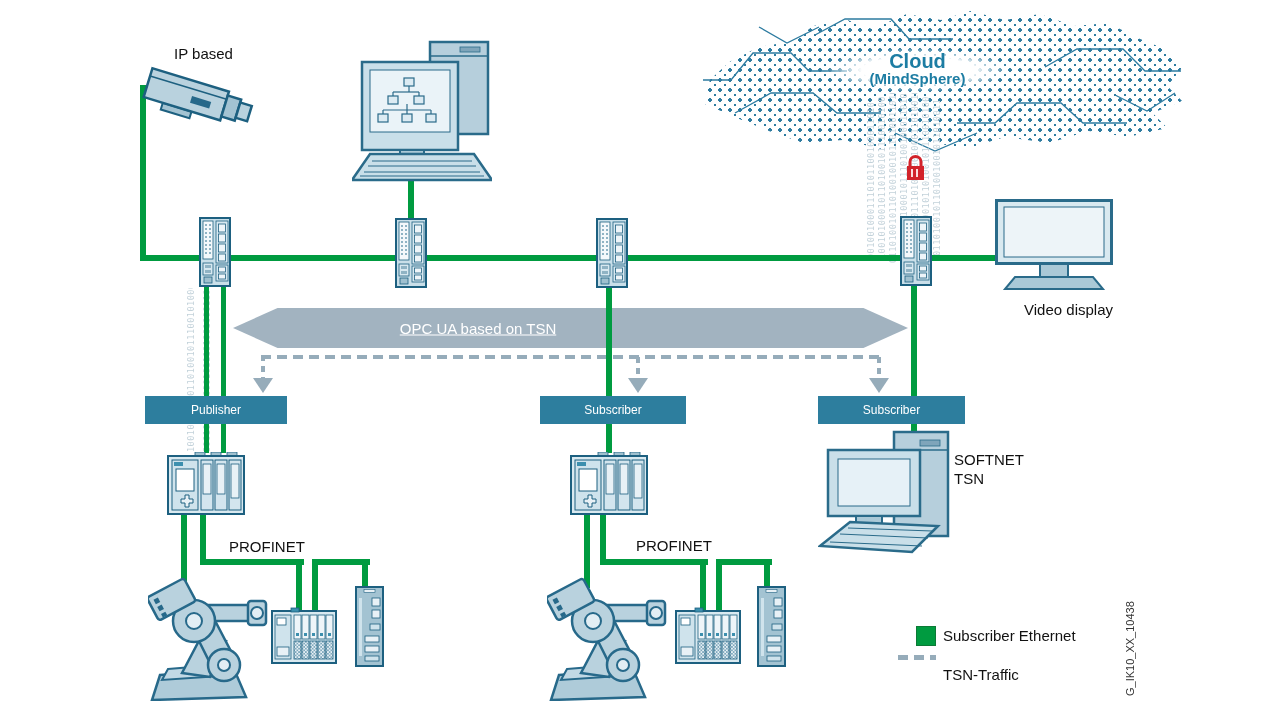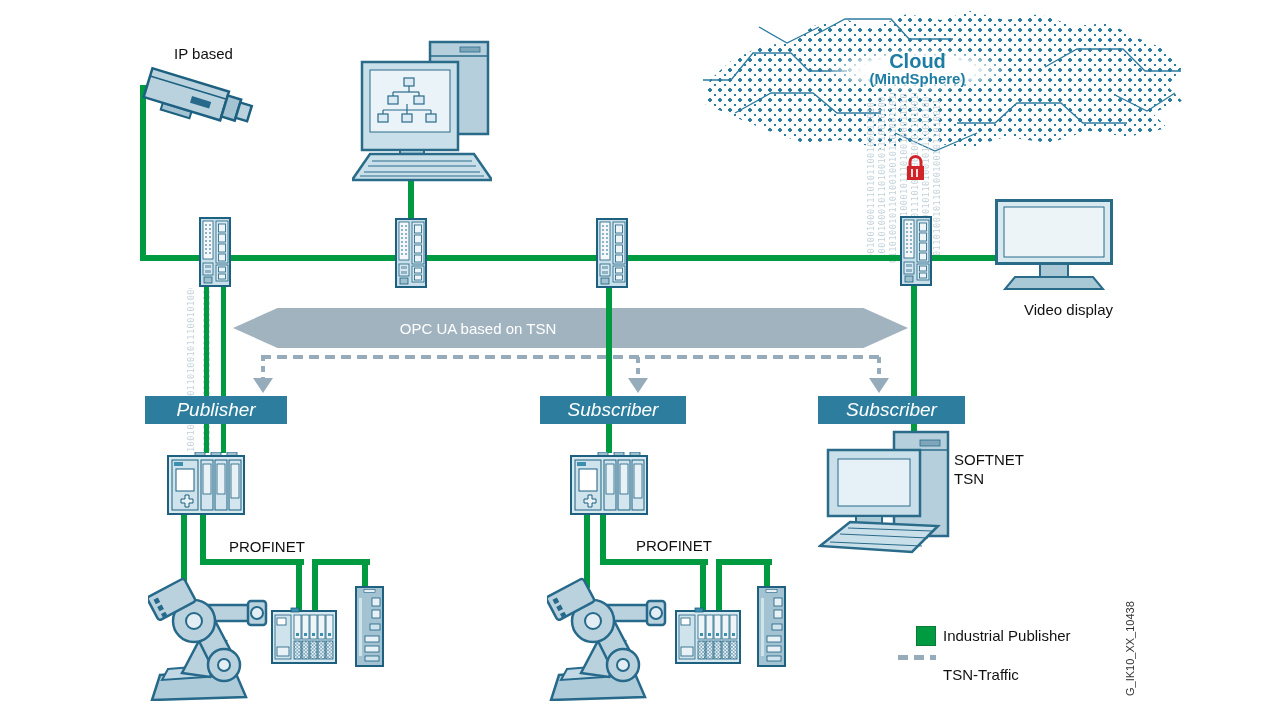--- a/index.html
+++ b/index.html
@@ -1,28 +1,28 @@
 <!DOCTYPE html>
 <html><head>
 <meta charset="utf-8">
 <style>
   html,body{margin:0;padding:0;background:#fff;}
   #stage{position:relative;width:1280px;height:720px;background:#ffffff;overflow:hidden;
          font-family:"Liberation Sans",sans-serif;}
   .green{position:absolute;background:#009b40;}
   .lbl{position:absolute;font-size:15px;color:#111;white-space:nowrap;}
-  .box{position:absolute;height:28px;background:#2d7e9e;color:#fff;font-size:19px;
-       display:flex;align-items:center;justify-content:center;font-style:italic;}
+  .box{position:absolute;height:28px;background:#2d7e9e;color:#fff;font-size:12px;
+       display:flex;align-items:center;justify-content:center;}
   .bin{position:absolute;overflow:hidden;height:11px;line-height:11px;
        font-family:"DejaVu Sans Mono",monospace;font-size:8.5px;letter-spacing:.5px;
        color:#c3d2da;transform-origin:0 100%;transform:rotate(-90deg);white-space:nowrap;}
   .opc{position:absolute;left:233px;top:308px;width:675px;height:40px;background:#a2b3c0;
        clip-path:polygon(0 50%,6.6% 0,93.4% 0,100% 50%,93.4% 100%,6.6% 100%);}
   .opc span{position:absolute;left:245px;top:50%;transform:translate(-50%,-50%);
-       color:#fff;font-size:15px;white-space:nowrap;}
+       color:#fff;font-size:15px;white-space:nowrap;text-decoration:underline;}
   .dash-h{position:absolute;height:4px;
        background:repeating-linear-gradient(90deg,#96acba 0 10px,transparent 10px 16px);}
   .dash-v{position:absolute;width:4px;
        background:repeating-linear-gradient(180deg,#96acba 0 6px,transparent 6px 11px);}
   .tri{position:absolute;width:0;height:0;border-left:10px solid transparent;
        border-right:10px solid transparent;border-top:15px solid #96acba;}
   .cloud{position:absolute;left:695px;top:5px;width:492px;height:150px;
        background:
          radial-gradient(circle,#2d7ba0 1.7px,transparent 1.9px),
          radial-gradient(circle,#2d7ba0 1px,transparent 1.2px);
@@ -352,19 +352,19 @@
   <div class="lbl" style="left:174px;top:45px">IP based</div>
   <div class="lbl" style="left:995px;top:301px;width:118px;text-align:right">Video display</div>
   <div class="lbl" style="left:229px;top:538px">PROFINET</div>
   <div class="lbl" style="left:636px;top:537px">PROFINET</div>
   <div class="lbl" style="left:954px;top:450px;line-height:19px">
     <div>SOFTNET</div>
     <div>TSN</div>
   </div>
 
   <div class="legend-sq"></div>
-  <div class="lbl" style="left:943px;top:627px">Industrial Publisher</div>
+  <div class="lbl" style="left:943px;top:627px">Subscriber Ethernet</div>
   <div class="legend-dash"></div>
   <div class="lbl" style="left:943px;top:666px">TSN-Traffic</div>
 
   <div class="code">G_IK10_XX_10438</div>
 
 </div>
 
 </body></html>

